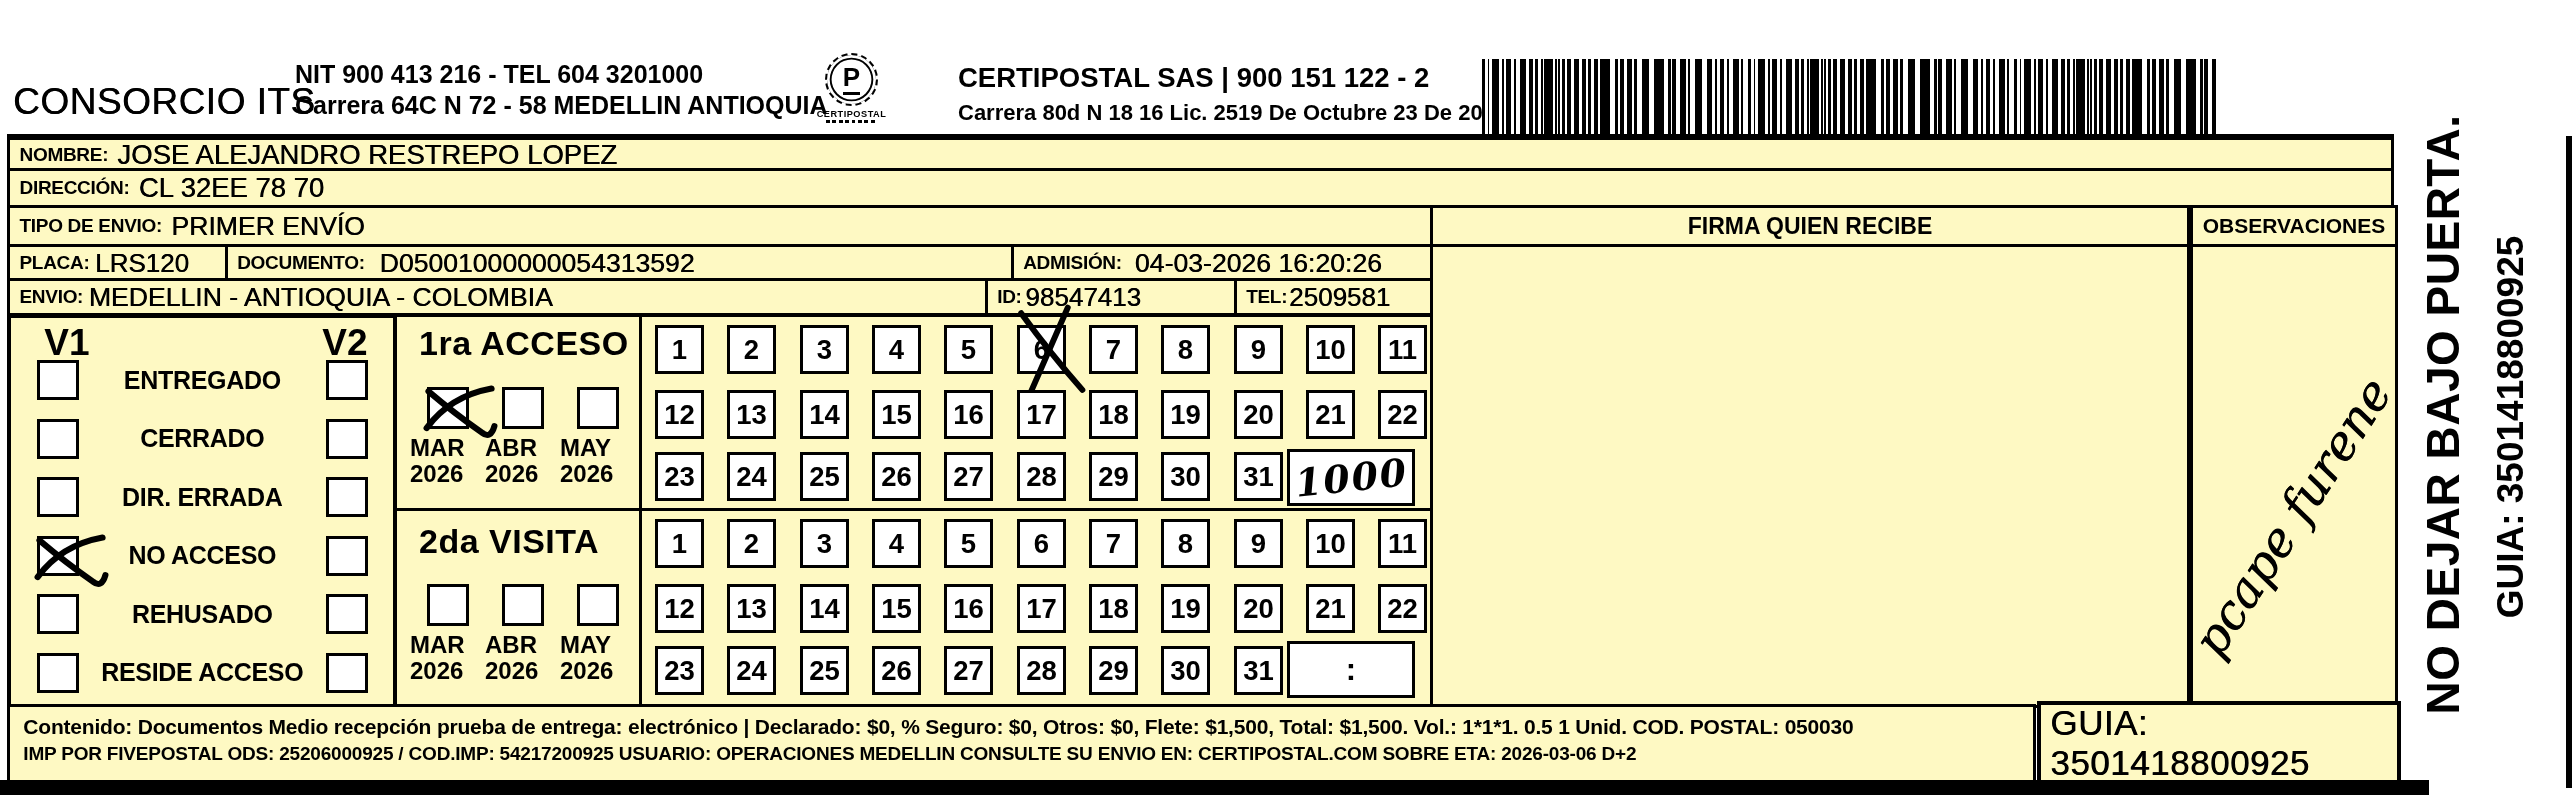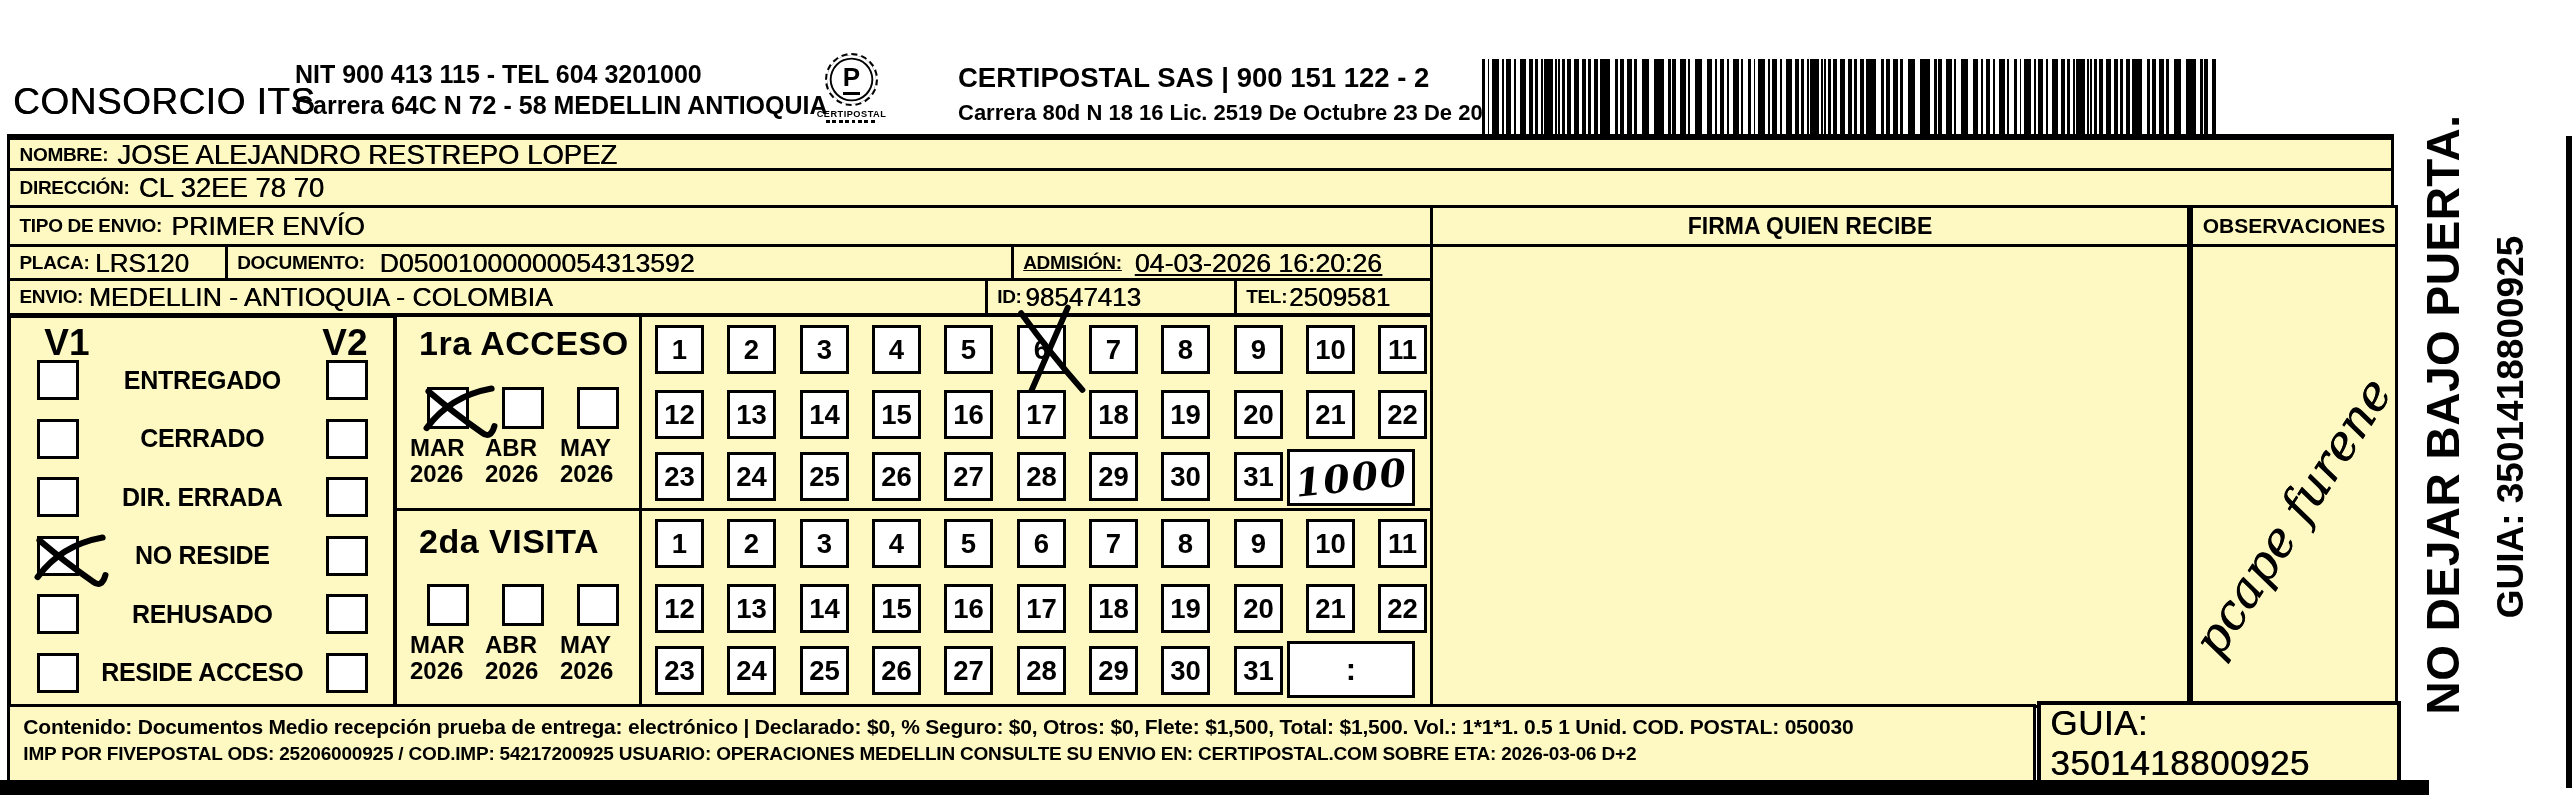--- a/index.html
+++ b/index.html
@@ -67,21 +67,21 @@
   .gvert{font-size:37px;font-weight:700;}
   .blackbar{position:absolute;background:#000;}
 </style>
 </head>
 <body>
 
 <div class="doc">
 
   <div class="abs company" style="left:13px;top:81px;">CONSORCIO ITS</div>
   <div class="abs" style="left:295px;top:59px;">
-    <div class="hline1">NIT 900 413 115 - TEL 604 3201000</div>
+    <div class="hline1">NIT 900 413 216 - TEL 604 3201000</div>
     <div class="hline1">Carrera 64C N 72 - 58 MEDELLIN ANTIOQUIA</div>
   </div>
 
   <div class="abs logo" style="left:815px;top:53px;">
     <div class="logo-ring">
       <span class="logo-glyph">P</span>
     </div>
     <div class="logo-name">CERTIPOSTAL</div>
     <div class="logo-squiggle"></div>
   </div>
@@ -110,21 +110,21 @@
   <div class="cell hdrcell" style="left:2190px;top:205px;width:208px;height:42px;font-size:21px;padding:0 1.8px;">OBSERVACIONES</div>
 
   <div class="cell" style="left:7.3px;top:244px;width:222px;height:38px;">
     <span class="lbl">PLACA:</span>
     <span class="val" style="font-size:26px;margin-left:5.5px;">LRS120</span>
   </div>
   <div class="cell" style="left:225px;top:244px;width:789px;height:38px;">
     <span class="lbl">DOCUMENTO:</span>
     <span class="val" style="font-size:26.6px;margin-left:14.7px;">D05001000000054313592</span>
   </div>
-  <div class="cell" style="left:1011px;top:244px;width:423px;height:38px;text-decoration:underline;">
+  <div class="cell" style="left:1011px;top:244px;width:423px;height:38px;">
     <span class="lbl">ADMISIÓN:</span>
     <span class="val" style="font-size:26.6px;margin-left:13px;">04-03-2026 16:20:26</span>
   </div>
 
   <div class="cell" style="left:7.3px;top:278px;width:982px;height:38px;">
     <span class="lbl">ENVIO:</span>
     <span class="val" style="font-size:26.6px;margin-left:5.5px;">MEDELLIN - ANTIOQUIA - COLOMBIA</span>
   </div>
   <div class="cell" style="left:985px;top:278px;width:253px;height:38px;">
     <span class="lbl">ID:</span>
@@ -154,21 +154,21 @@
           <span class="status-label">DIR. ERRADA</span>
           <span class="cb"></span>
         </div>
         <div class="status-row">
           <span class="cb">
             <svg class="mk" viewBox="0 0 86 72">
               <path d="M7 52 Q32 18 76 10"></path>
               <path d="M9 13 Q36 36 66 57 Q75 64 79 50"></path>
             </svg>
           </span>
-          <span class="status-label">NO RESIDE</span>
+          <span class="status-label">NO ACCESO</span>
           <span class="cb"></span>
         </div>
         <div class="status-row">
           <span class="cb"></span>
           <span class="status-label">REHUSADO</span>
           <span class="cb"></span>
         </div>
         <div class="status-row">
           <span class="cb"></span>
           <span class="status-label">RESIDE ACCESO</span>

